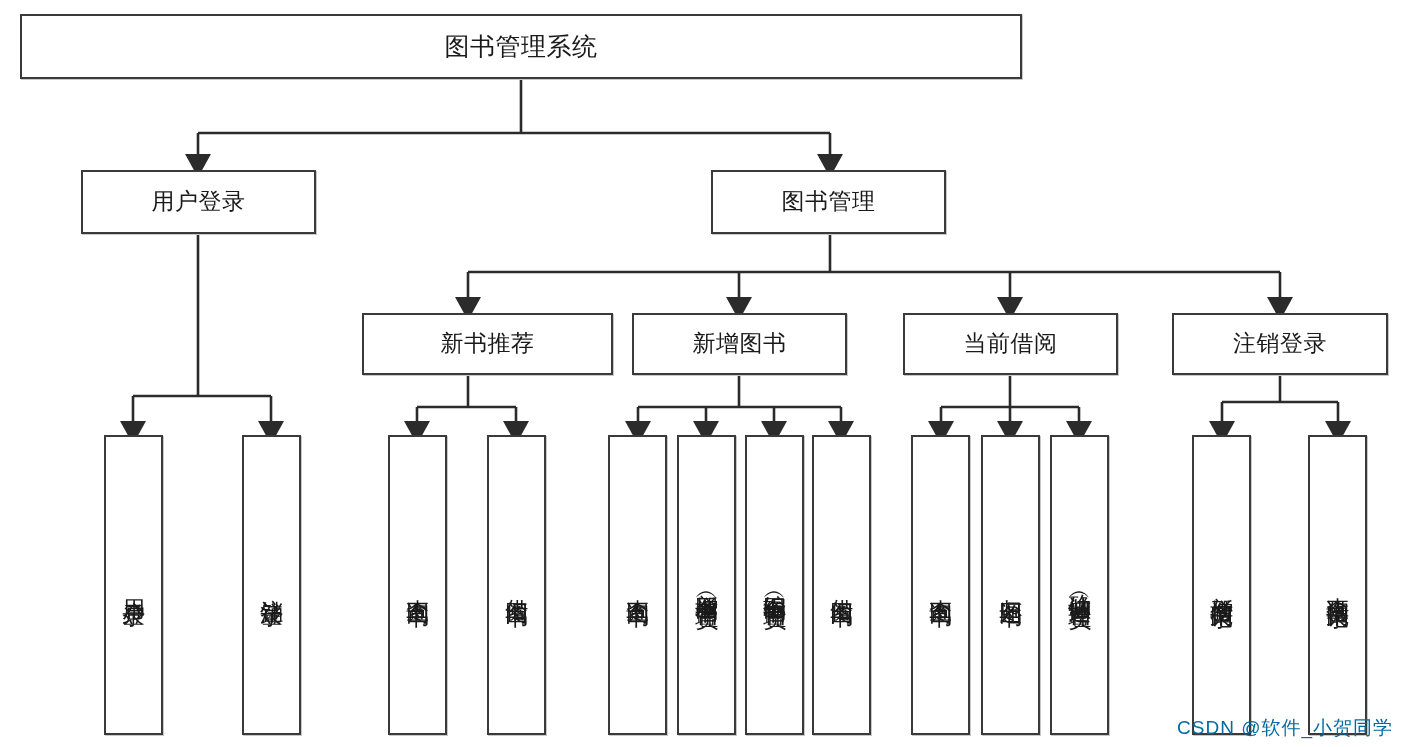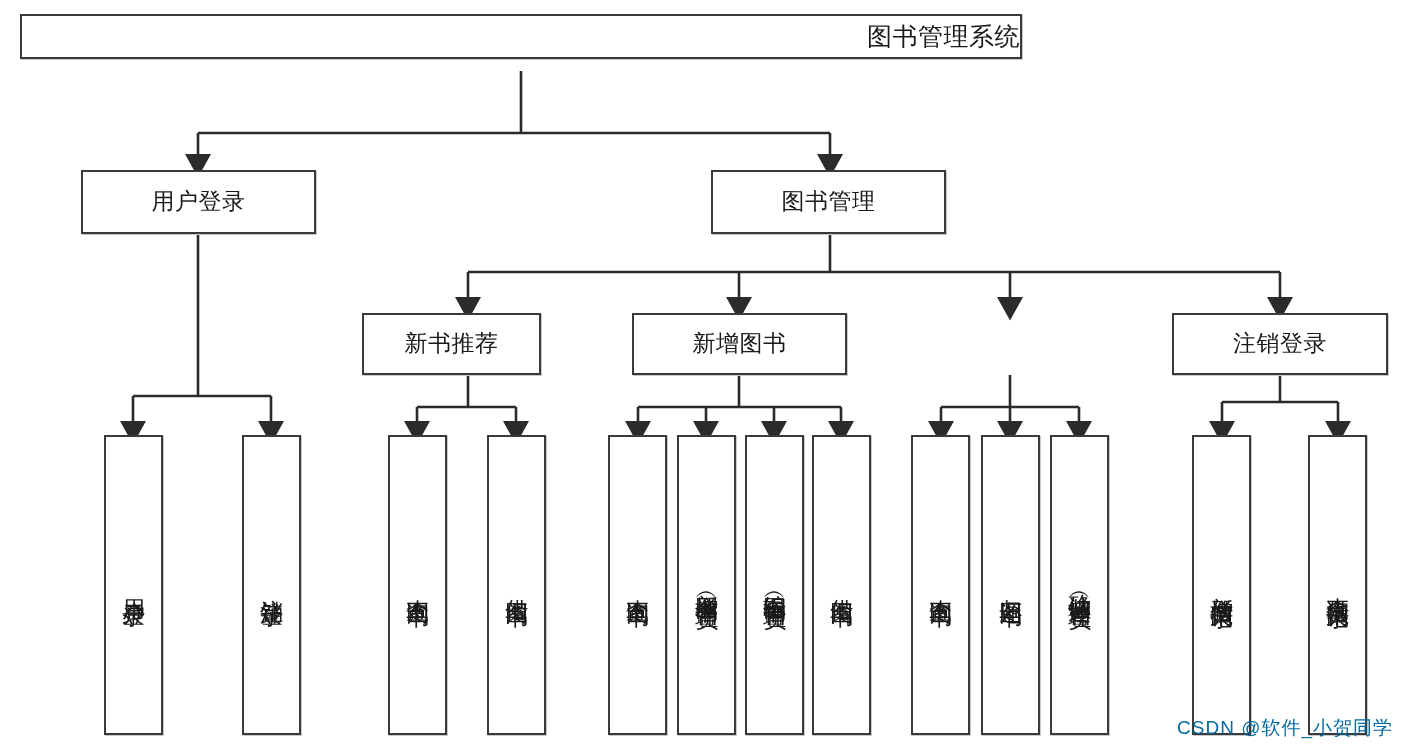--- a/index.html
+++ b/index.html
@@ -116,36 +116,39 @@
       <path d="M1010,407 L1010,425" marker-end="url(#arrow)"></path>
       <path d="M1079,407 L1079,425" marker-end="url(#arrow)"></path>
 
       <path d="M1280,375 L1280,402"></path>
       <path d="M1222,402 L1338,402"></path>
       <path d="M1222,402 L1222,425" marker-end="url(#arrow)"></path>
       <path d="M1338,402 L1338,425" marker-end="url(#arrow)"></path>
     </g>
   </svg>
 
-  <div class="node root" style="left:20px; top:14px; width:1002px; height:45px;justify-content:flex-end;">
+  <div class="node root" style="left:20px; top:14px; width:1002px; height:65px;">
     <span class="label">图书管理系统</span>
   </div>
 
   <div class="node level2" style="left:81px; top:170px; width:235px; height:64px;">
     <span class="label">用户登录</span>
   </div>
   <div class="node level2" style="left:711px; top:170px; width:235px; height:64px;">
     <span class="label">图书管理</span>
   </div>
 
-  <div class="node level3" style="left:362px; top:313px; width:179px; height:62px;">
+  <div class="node level3" style="left:362px; top:313px; width:251px; height:62px;">
     <span class="label">新书推荐</span>
   </div>
   <div class="node level3" style="left:632px; top:313px; width:215px; height:62px;">
     <span class="label">新增图书</span>
+  </div>
+  <div class="node level3" style="left:903px; top:313px; width:215px; height:62px;">
+    <span class="label">当前借阅</span>
   </div>
   <div class="node level3" style="left:1172px; top:313px; width:216px; height:62px;">
     <span class="label">注销登录</span>
   </div>
 
   <div class="node leaf" style="left:104px; top:435px; width:59px; height:300px;">
     <span class="label">用户登录</span>
   </div>
   <div class="node leaf" style="left:242px; top:435px; width:59px; height:300px;">
     <span class="label">注销登录</span>

